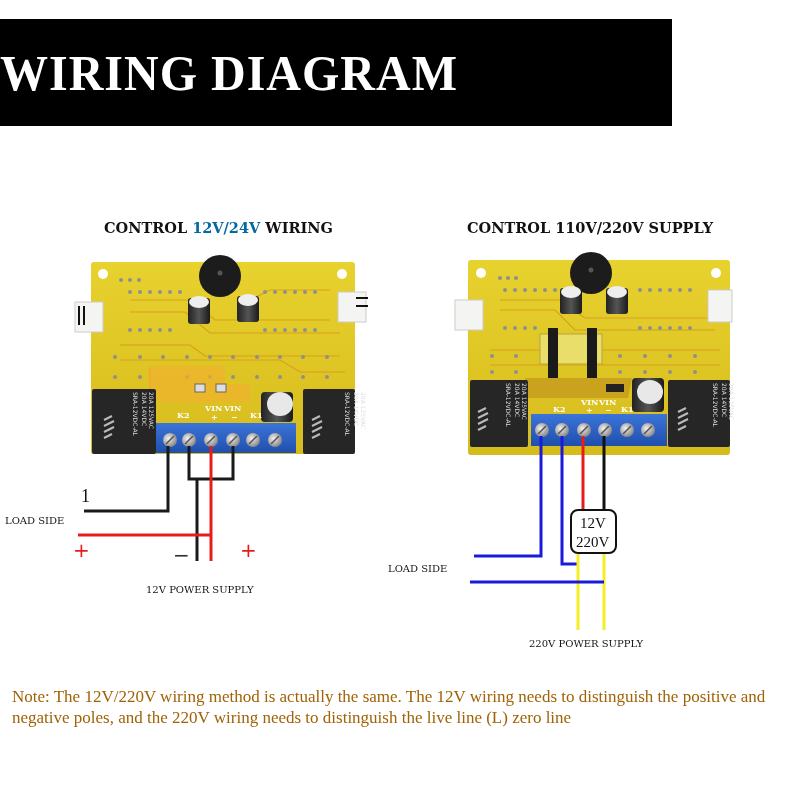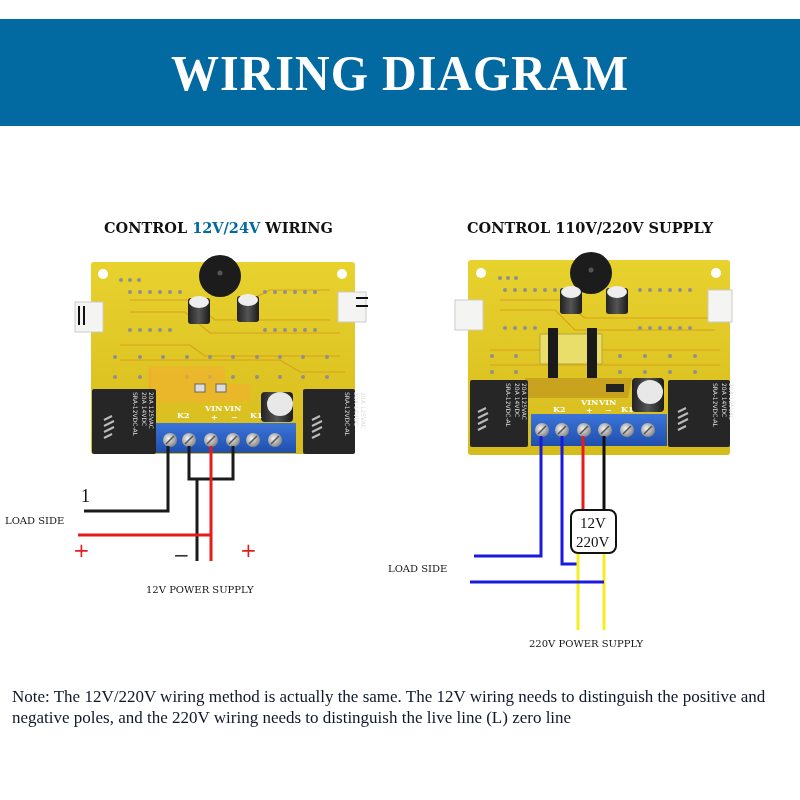--- a/index.html
+++ b/index.html
@@ -1,24 +1,24 @@
 <!DOCTYPE html>
 <html><head>
 <meta charset="utf-8">
 <style>
   html,body{margin:0;padding:0;background:#fff;}
   body{width:800px;height:800px;position:relative;overflow:hidden;font-family:"DejaVu Serif",serif;}
-  .banner{position:absolute;left:0;top:19px;width:800px;height:107px;background:#0369a1;display:flex;align-items:center;justify-content:center;}
+  .banner{position:absolute;left:0;top:19px;width:672px;height:107px;background:#000000;display:flex;align-items:center;justify-content:flex-start;}
   .banner h1{margin:0;color:#fff;font-family:"Liberation Serif",serif;font-weight:bold;font-size:48px;letter-spacing:1px;transform:scaleY(1.05);}
   .subtitle{position:absolute;top:219px;font-family:"DejaVu Serif",serif;font-weight:bold;font-size:14.5px;color:#111;white-space:nowrap;}
   .subtitle .red{color:#0369a1;}
   .label{position:absolute;font-family:"DejaVu Serif",serif;font-weight:normal;font-size:10px;color:#111;white-space:nowrap;}
   .sign{position:absolute;font-family:"DejaVu Sans",sans-serif;font-size:20px;line-height:20px;color:#e51c1c;}
   .sign.black{color:#333;}
-  .note{position:absolute;left:12px;top:686px;width:780px;font-family:"Liberation Serif",serif;font-size:17px;line-height:21px;color:#0f172a;}
+  .note{position:absolute;left:12px;top:686px;width:780px;font-family:"Liberation Serif",serif;font-size:17px;line-height:21px;color:#a16207;}
   svg.diagram{position:absolute;left:0;top:0;}
   .psu-text{font-family:"Liberation Serif",serif;font-size:15px;fill:#111;}
   .relay-text{font-family:"DejaVu Sans",sans-serif;font-size:6px;fill:#ddd;}
   .board-text{font-family:"DejaVu Serif",serif;font-size:8px;font-weight:bold;fill:#fff;}
 </style>
 </head>
 <body>
 
 <div class="banner">
   <h1>WIRING DIAGRAM</h1>

